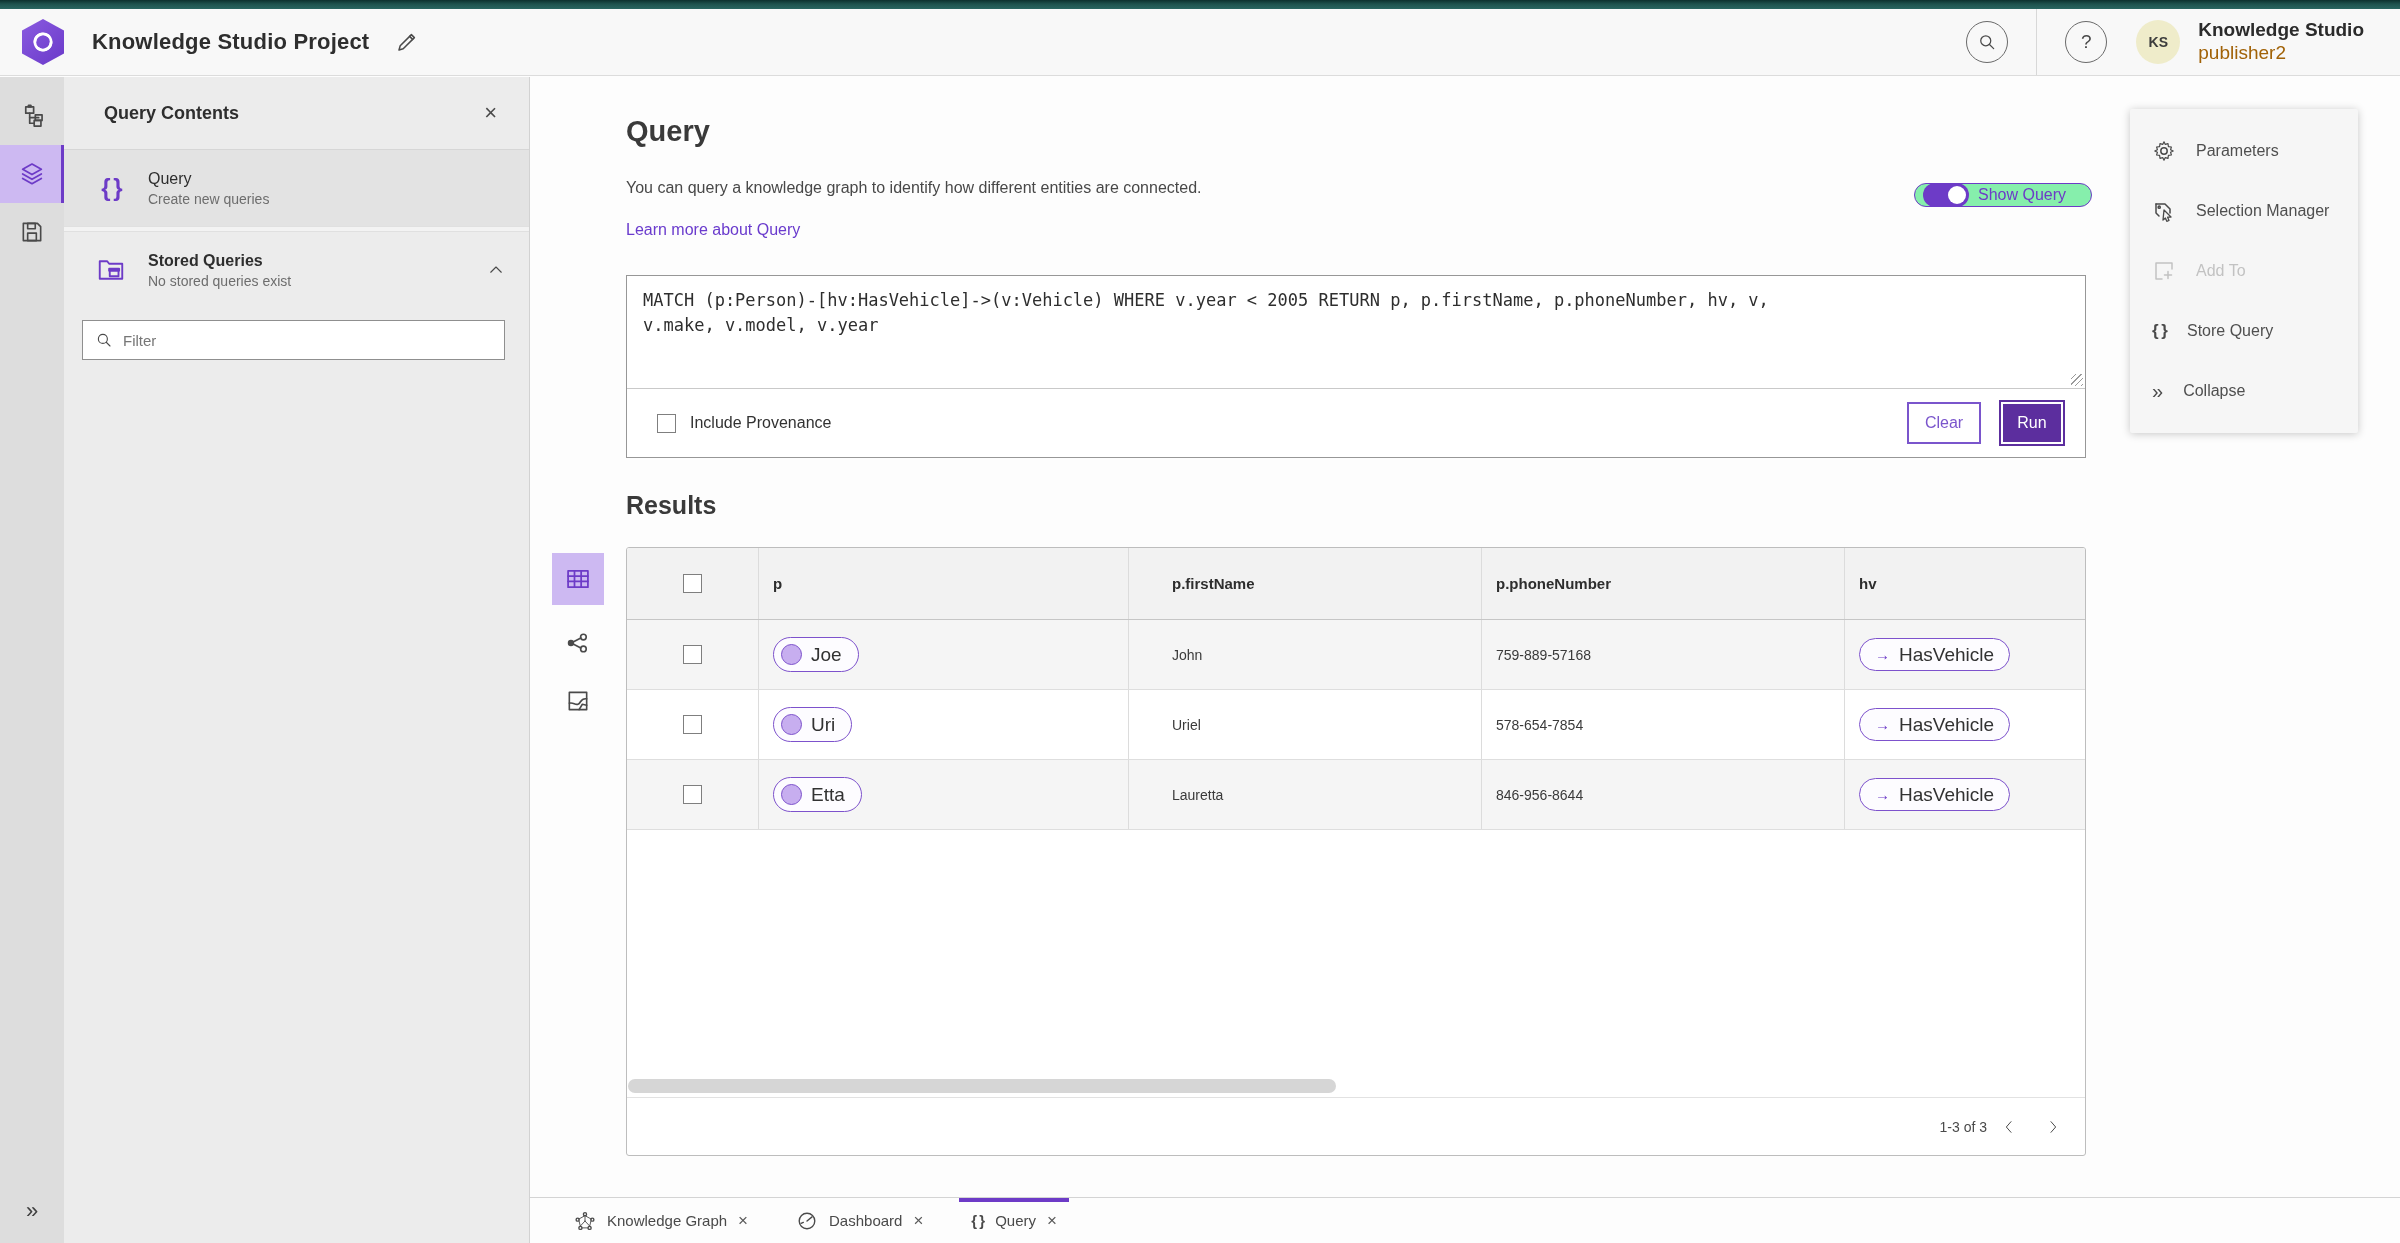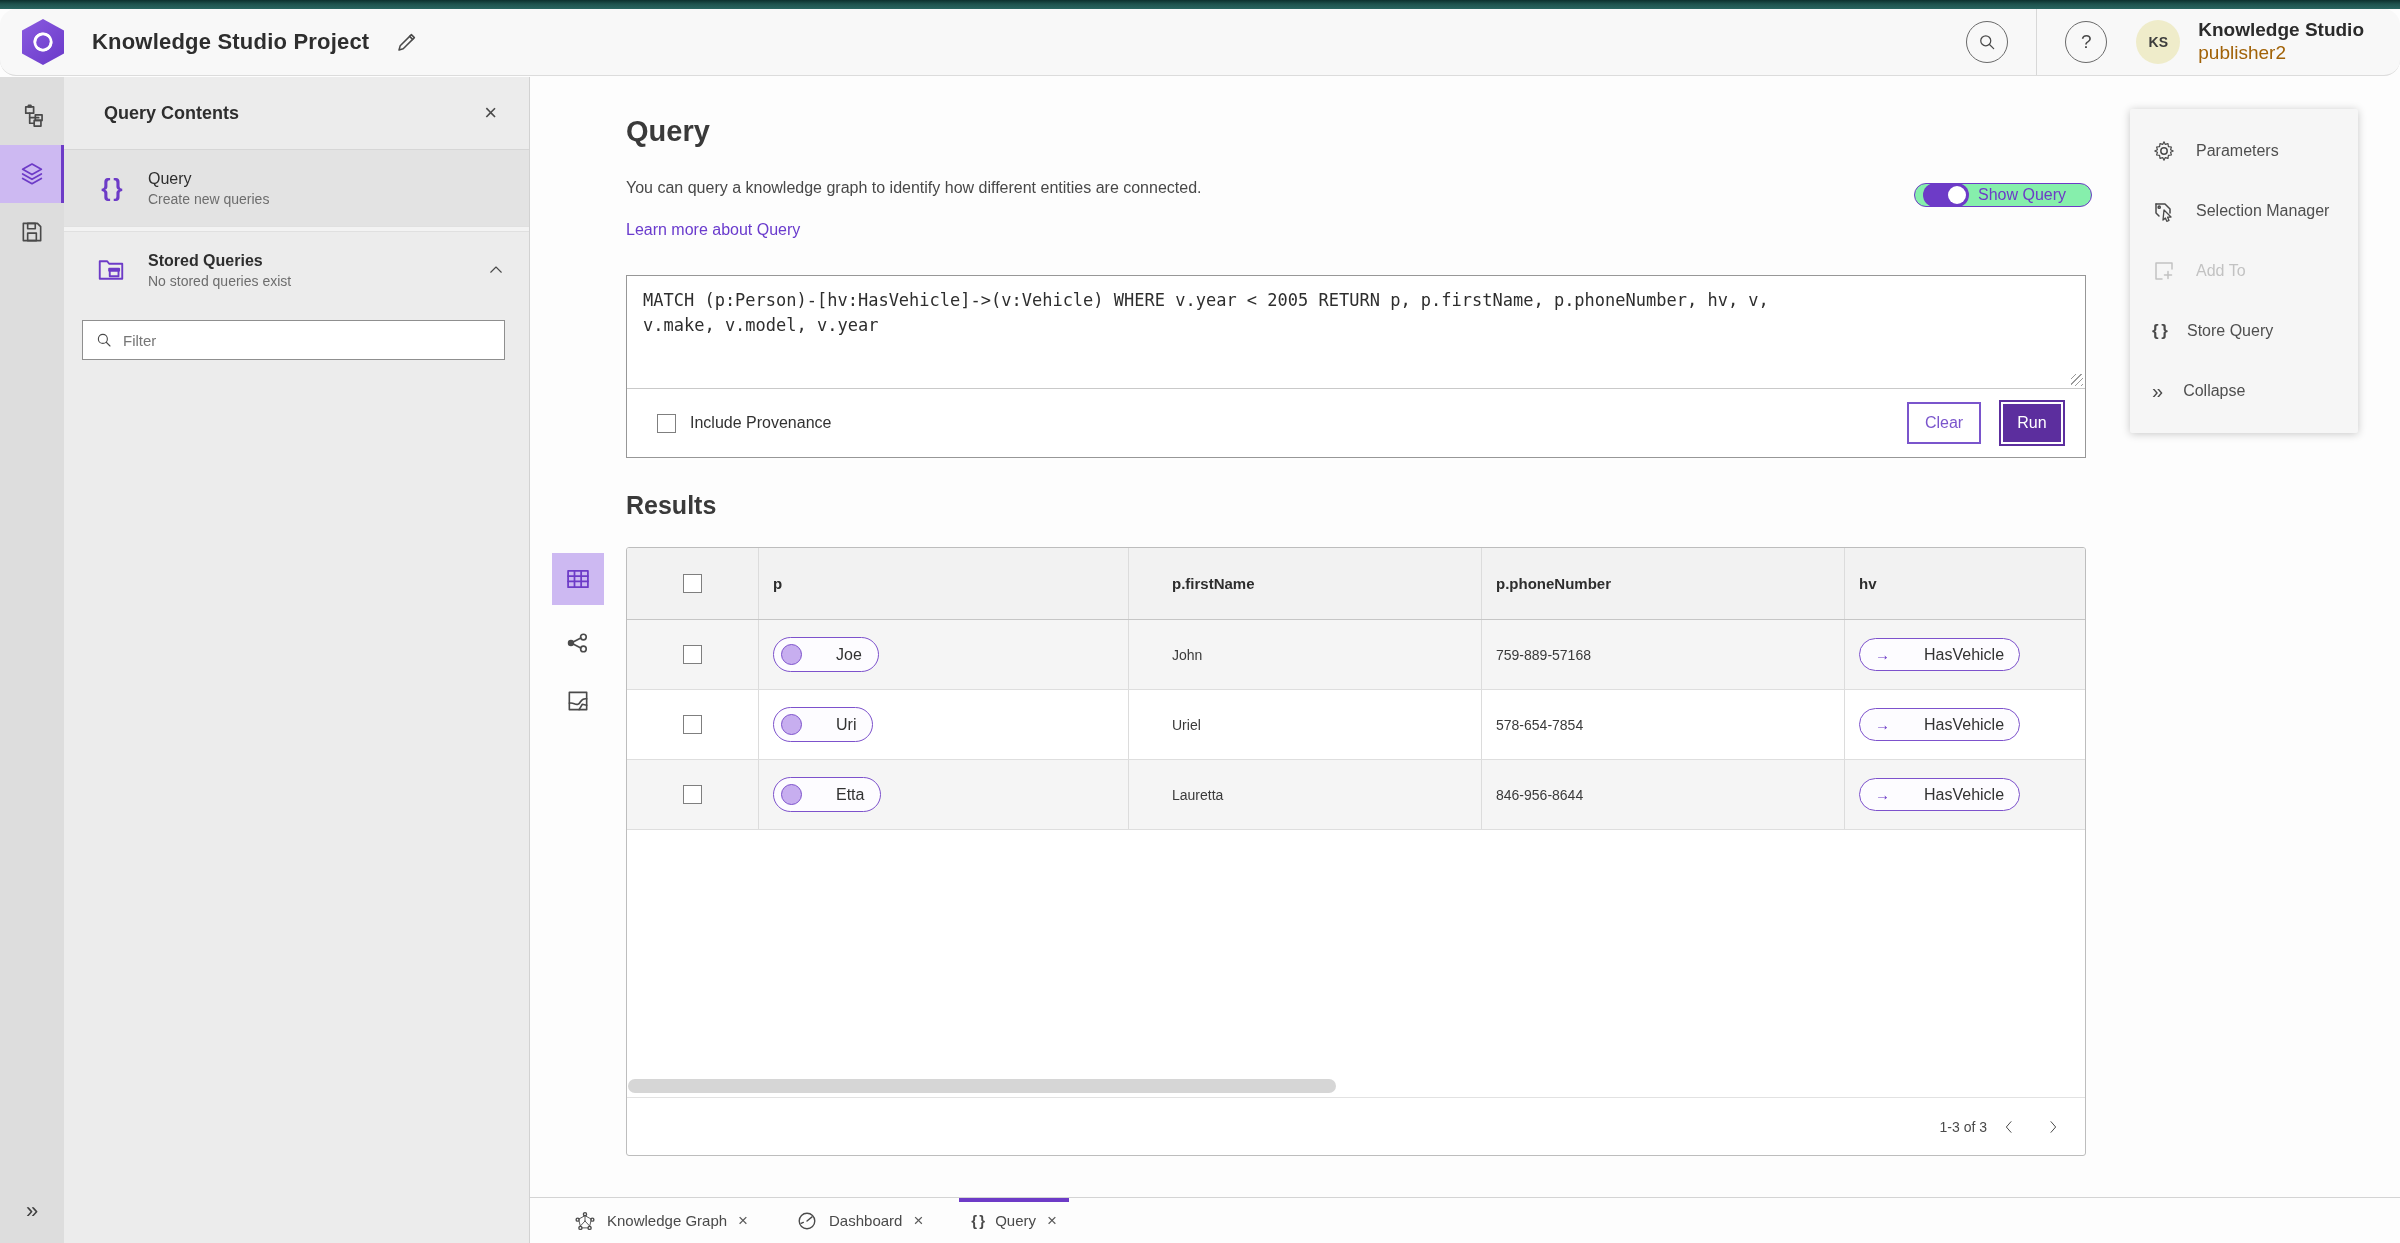--- a/index.html
+++ b/index.html
@@ -10,21 +10,21 @@
     background: #fdfdfd;
     position: relative;
   }
   .ic { display: block; stroke: #4a4a4a; fill: none; stroke-width: 1.5; stroke-linecap: round; stroke-linejoin: round; }
   .ic.purple { stroke: #6d3bc7; }
 
   
   .accent-bar { position: absolute; top: 0; left: 0; right: 0; height: 9px;
     background: linear-gradient(to bottom, #0d302e 0%, #1e524d 45%, #2a6560 100%); }
   .header { position: absolute; top: 9px; left: 0; right: 0; height: 67px;
-    background: #f8f8f8; border-bottom: 1px solid #dcdcdc; display: flex; align-items: center; border-radius: 16px; }
+    background: #f8f8f8; border-bottom: 1px solid #dcdcdc; display: flex; align-items: center; }
   .logo { width: 42px; height: 46px; margin-left: 22px; position: relative; flex: none;
     clip-path: polygon(50% 0, 100% 25%, 100% 75%, 50% 100%, 0 75%, 0 25%);
     background: linear-gradient(135deg, #8a5be0, #6a39c9); display:flex; align-items:center; justify-content:center; }
   .app-title { font-size: 22px; font-weight: 700; color: #2e2e2e; margin-left: 28px; letter-spacing: .2px; }
   .edit-pencil { margin-left: 26px; }
   .header-right { margin-left: auto; display: flex; align-items: center; height: 100%; }
   .round-btn { width: 42px; height: 42px; border-radius: 50%; border: 1px solid #6a6a6a;
     background: #f8f8f8; display: flex; align-items: center; justify-content: center;
     font-size: 19px; color: #4a4a4a; }
   .hdr-divider { width: 1px; height: 100%; background: #d8d8d8; margin: 0 28px; }
@@ -114,21 +114,21 @@
   .col-check { width: 131px; justify-content: center; padding-left: 0; flex: none; }
   .col-p { width: 370px; flex: none; }
   .col-first { width: 353px; flex: none; padding-left: 43px; }
   .col-phone { width: 363px; flex: none; }
   .col-hv { flex: 1; min-width: 0; }
   .th-label { font-size: 15px; font-weight: 700; color: #2e2e2e; }
   .cell-text { font-size: 14px; color: #3a3a3a; }
   .node-pill { display: inline-flex; align-items: center; gap: 9px; height: 35px; padding: 0 16px 0 7px;
     border: 1.5px solid #7d52cc; border-radius: 18px; background: #fdfcff; }
   .node-dot { width: 21px; height: 21px; border-radius: 50%; background: #c7aeef; border: 1.5px solid #7d52cc; }
-  .node-pill-label { font-size: 16px; color: #323232; margin-left: 25px; }
+  .node-pill-label { font-size: 19px; color: #323232; }
   .edge-pill { display: inline-flex; align-items: center; gap: 9px; height: 33px; padding: 0 15px;
     border: 1.5px solid #7d52cc; border-radius: 17px; background: #fdfcff; }
   .edge-arrow { color: #6d3bc7; font-size: 15px; }
   .table-spacer { flex: 1; background: #fff; }
   .hscroll { height: 20px; position: relative; flex: none; }
   .hscroll-thumb { position: absolute; left: 1px; top: 2px; width: 708px; height: 14px; background: #d6d6d6; border-radius: 7px; }
   .table-footer { height: 58px; border-top: 1px solid #e2e2e2; display: flex; align-items: center;
     justify-content: flex-end; padding-right: 10px; flex: none; }
   .page-label { font-size: 14px; color: #4a4a4a; }
   .page-btn { width: 44px; height: 44px; display: flex; align-items: center; justify-content: center; }

